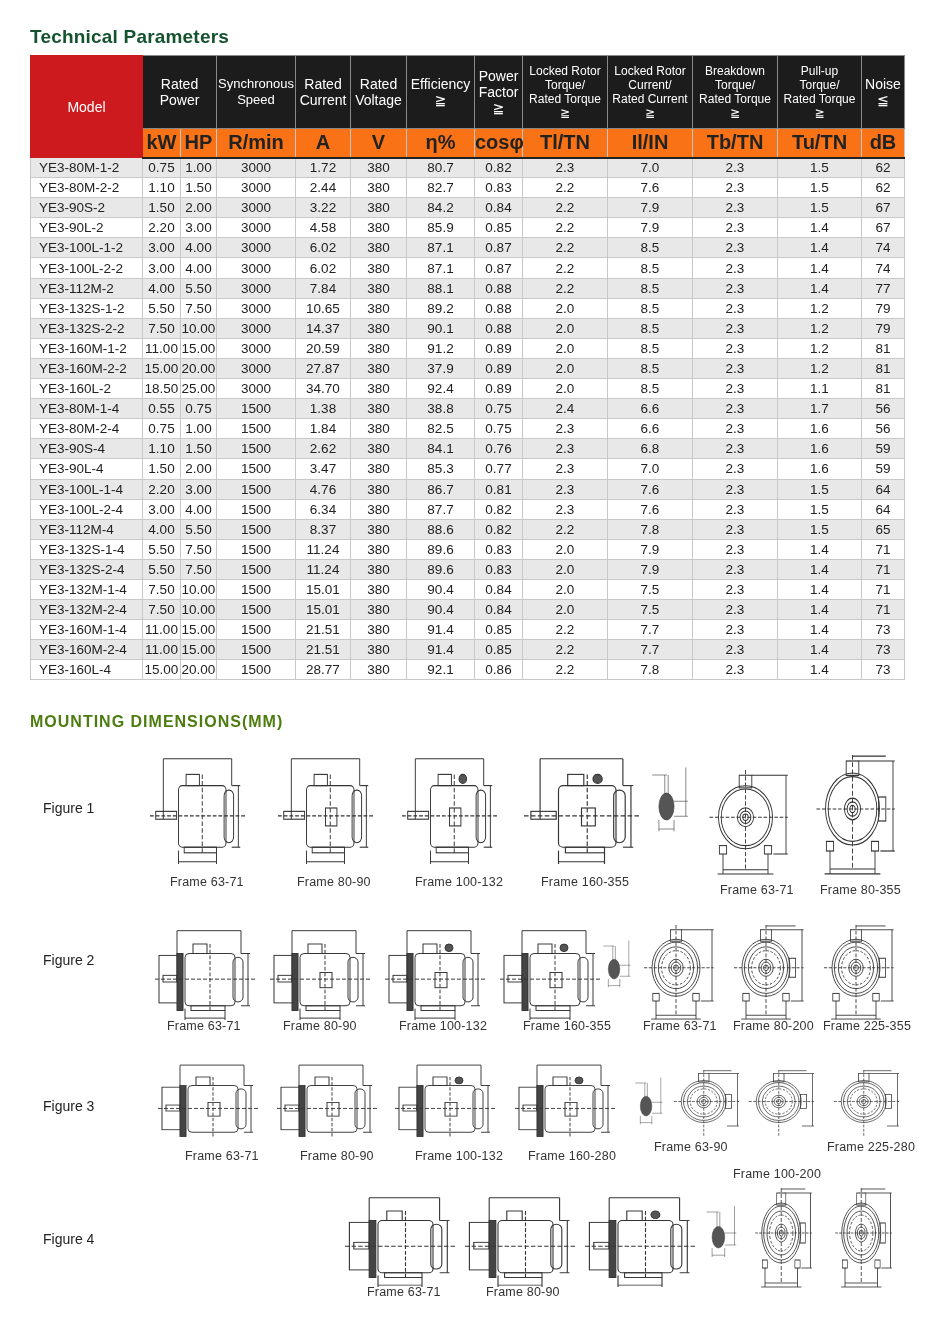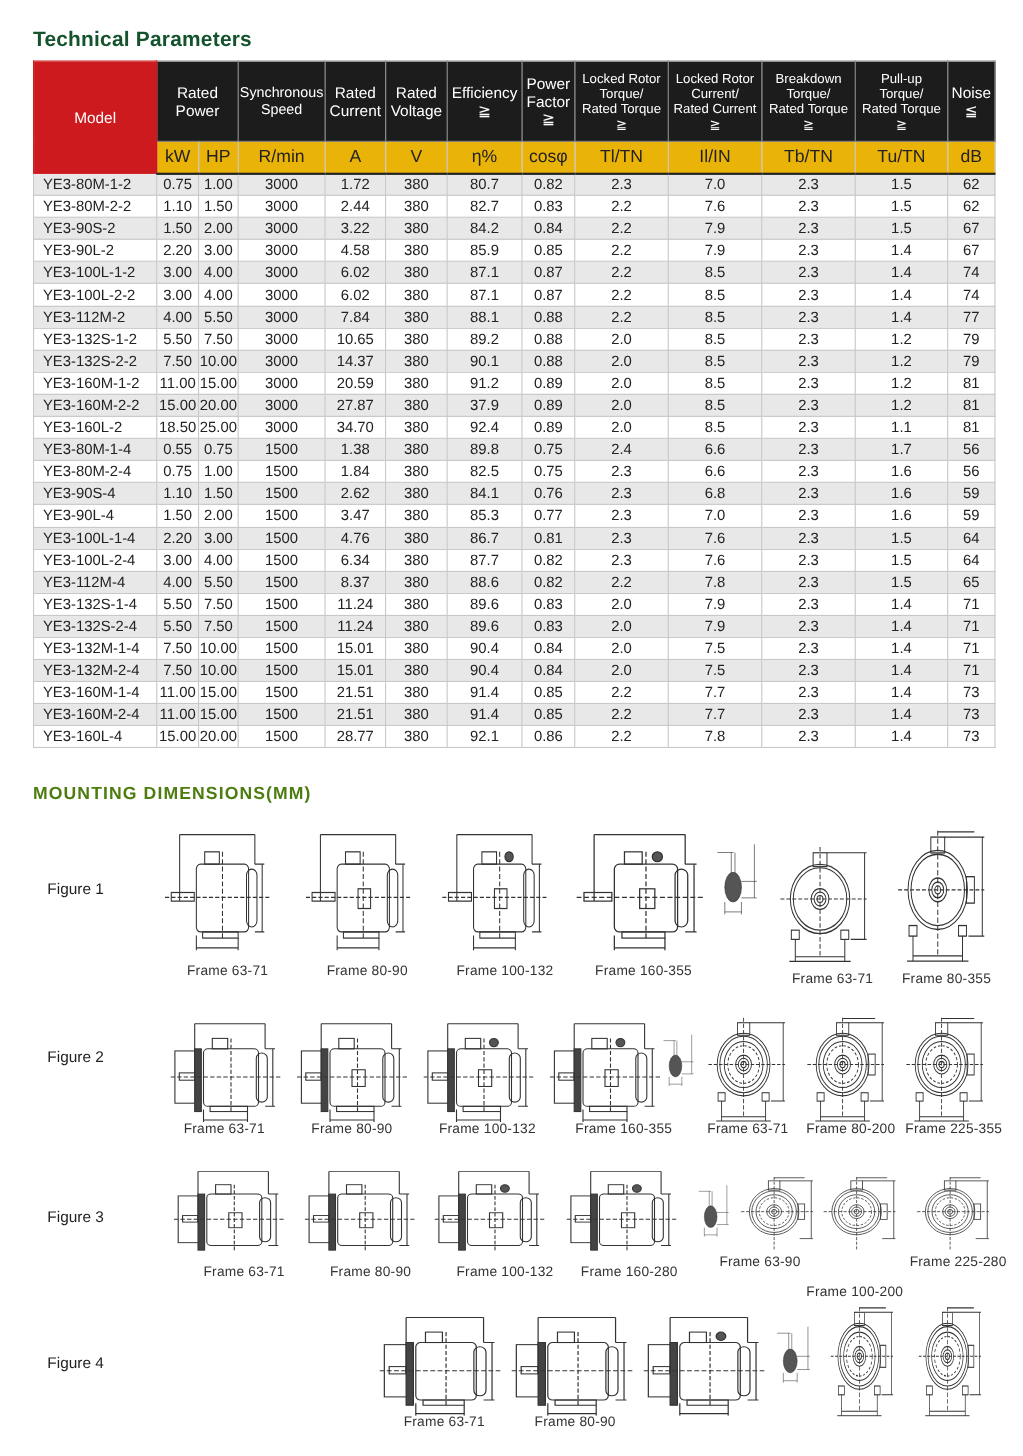--- a/index.html
+++ b/index.html
@@ -4,21 +4,21 @@
 <style>
   * { box-sizing: border-box; margin: 0; padding: 0; }
   body { width: 930px; height: 1324px; background: #ffffff; font-family: "Liberation Sans", "DejaVu Sans", sans-serif; color: #222; position: relative; overflow: hidden; }
   .section-title { position: absolute; left: 30px; top: 26px; font-size: 19px; font-weight: bold; color: #14532d; letter-spacing: 0.2px; }
   .mount-title { position: absolute; left: 30px; top: 713px; font-size: 16px; font-weight: bold; color: #4d7c0f; letter-spacing: 1px; }
   table.params { position: absolute; left: 30px; top: 55px; width: 874px; border-collapse: collapse; table-layout: fixed; font-size: 13.5px; }
   table.params th, table.params td { border: 1px solid #c8c8c8; text-align: center; padding: 0; }
   table.params thead th.hdr { background: #1c1c1c; color: #fff; font-weight: normal; font-size: 14px; line-height: 16px; height: 73px; border-color: #888; }
   table.params thead th.hdr.small { font-size: 12px; line-height: 14px; }
   table.params thead th.model { background: #cc1a1e; color: #fff; font-weight: normal; font-size: 14px; border-color: #cc1a1e; }
-  table.params thead tr.units th { background: #eab308; color: #222; font-weight: normal; height: 29px; font-size: 16px; border-bottom: 2px solid #222; }
+  table.params thead tr.units th { background: #f97316; color: #222; font-weight: bold; height: 29px; font-size: 20px; border-bottom: 2px solid #222; }
   table.params tbody td { height: 20.1px; font-size: 13.5px; color: #222; }
   table.params tbody td.m { text-align: left; padding-left: 8px; }
   table.params tbody tr:nth-child(odd) td { background: #e8e8e8; }
   table.params tbody tr:nth-child(even) td { background: #ffffff; }
   .fig-label { position: absolute; left: 43px; font-size: 14px; color: #222; }
   .drawing { position: absolute; }
   .drawing svg { display: block; }
   .cap { position: absolute; font-size: 12.5px; color: #333; white-space: nowrap; letter-spacing: 0.2px; }
 </style>
 </head>
@@ -273,21 +273,21 @@
         <td>1.1</td>
         <td>81</td>
       </tr>
       <tr>
         <td class="m">YE3-80M-1-4</td>
         <td>0.55</td>
         <td>0.75</td>
         <td>1500</td>
         <td>1.38</td>
         <td>380</td>
-        <td>89.8</td>
+        <td>38.8</td>
         <td>0.75</td>
         <td>2.4</td>
         <td>6.6</td>
         <td>2.3</td>
         <td>1.7</td>
         <td>56</td>
       </tr>
       <tr>
         <td class="m">YE3-80M-2-4</td>
         <td>0.75</td>

